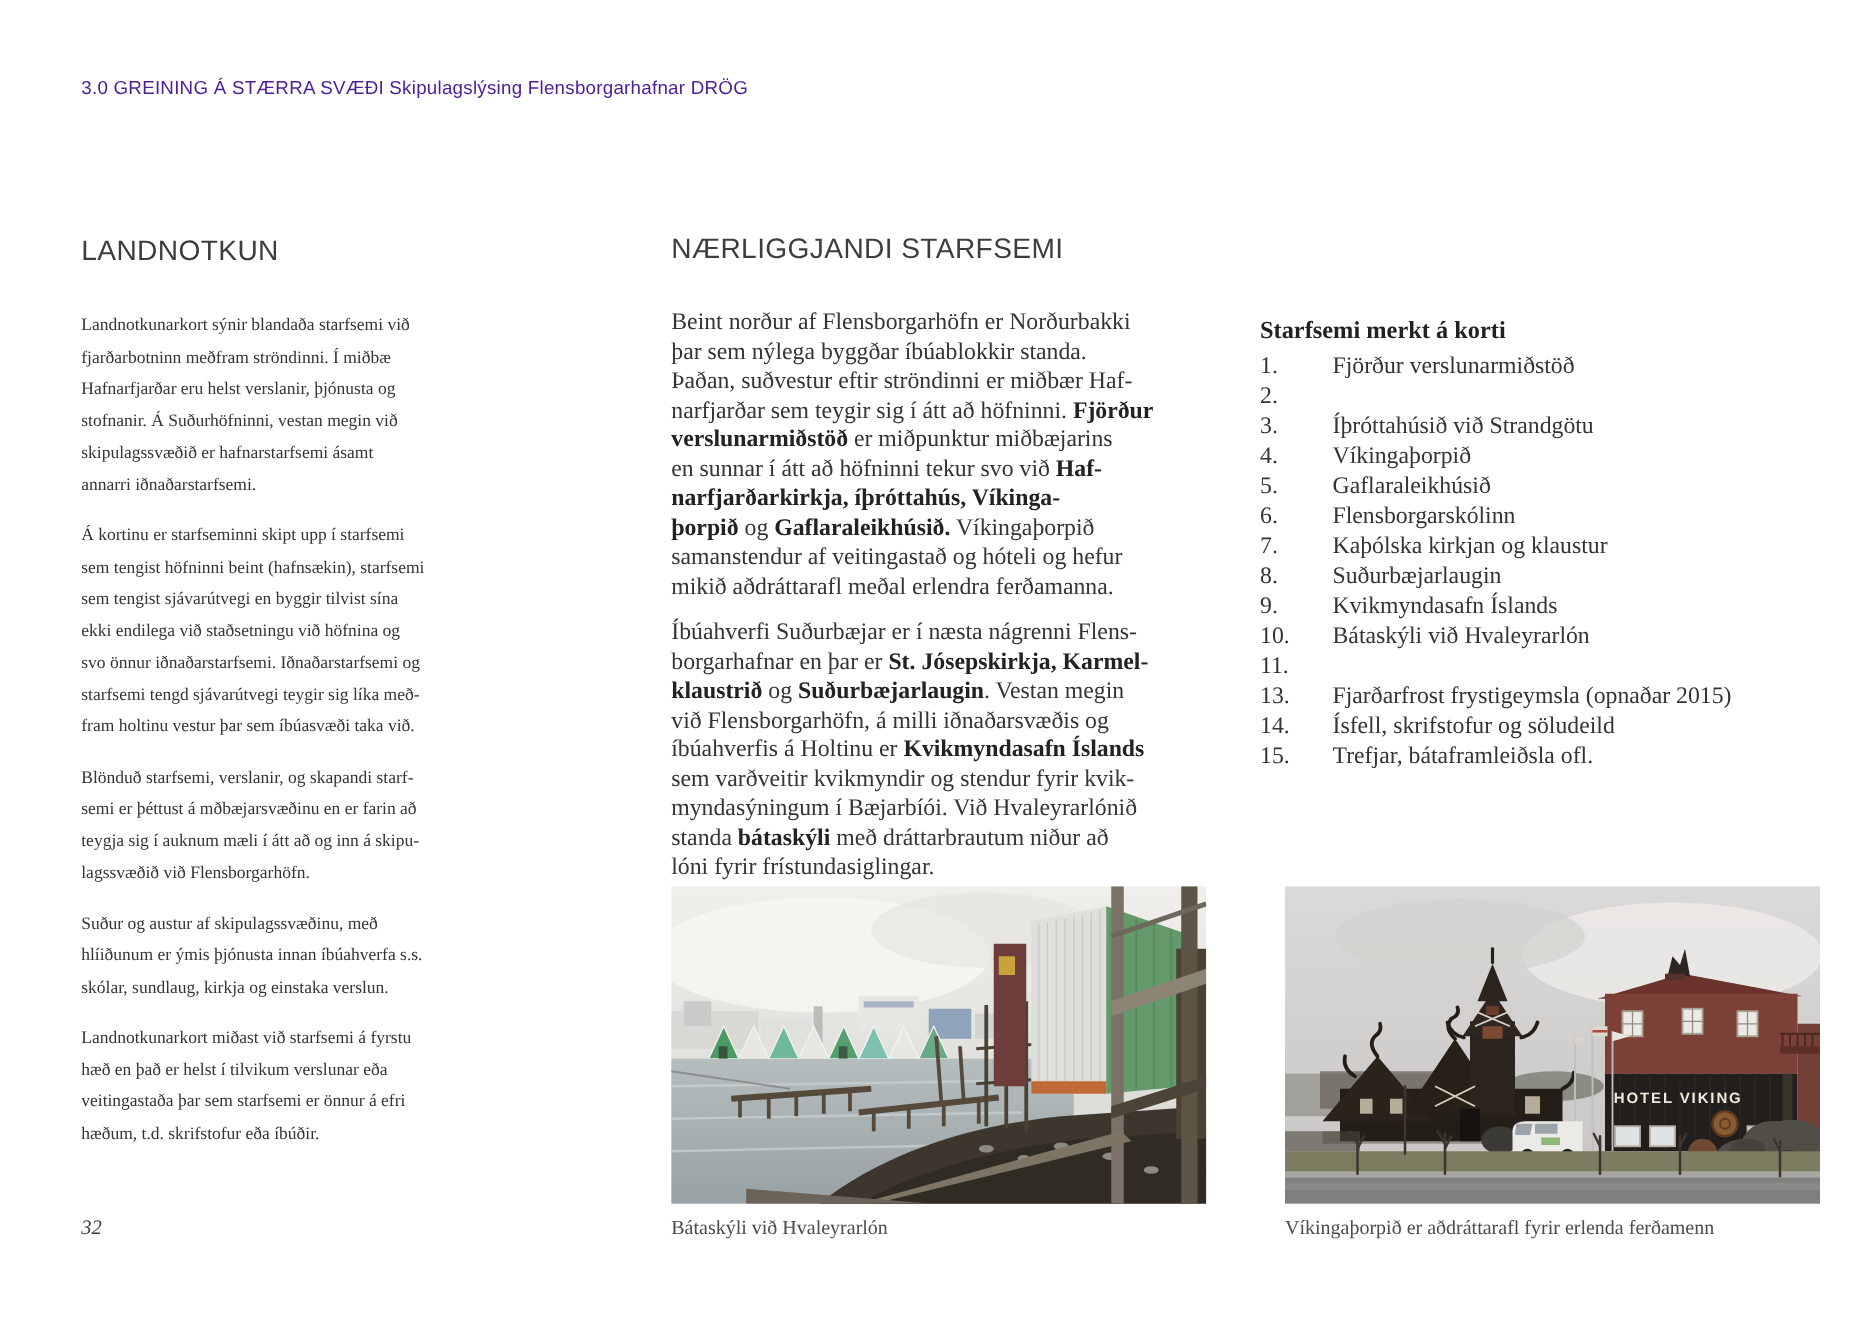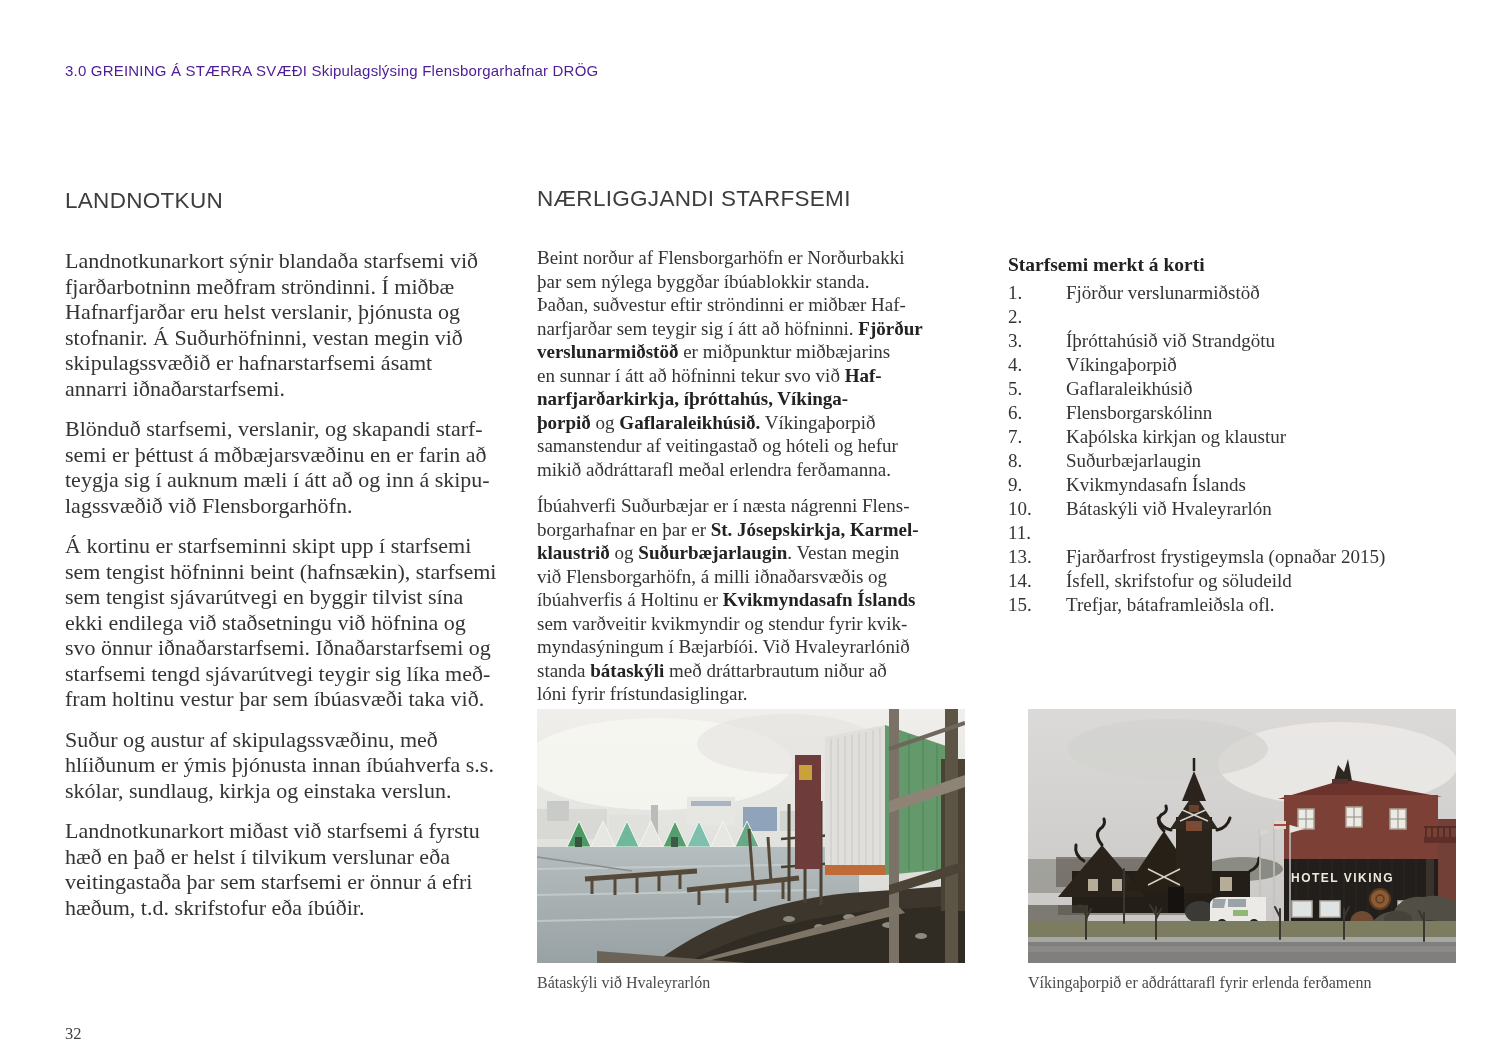--- a/index.html
+++ b/index.html
@@ -15,45 +15,45 @@
   }
   .col{position:absolute;}
   .col-left{left:65px;top:188px;width:470px;}
   .col-mid{left:537px;top:186px;width:470px;}
   .col-right{left:1008px;top:252px;width:455px;}
   .col-heading{
     font-family:"Liberation Sans","DejaVu Sans",sans-serif;
     font-size:22.5px;font-weight:400;color:#3d3d3d;letter-spacing:.3px;
     margin:0 0 34px 0;line-height:26px;
   }
-  .col-left .par{font-size:22px;line-height:25.5px;margin:0 0 15px 0;white-space:pre-line;}
+  .col-left .par{font-size:14px;line-height:25.5px;margin:0 0 15px 0;white-space:pre-line;}
   .col-mid  .par{font-size:19px;line-height:23.5px;margin:0 0 13px 0;white-space:pre-line;}
   .par strong{font-weight:bold;color:#222;}
   .list-title{font-size:19.5px;font-weight:bold;color:#222;margin:0 0 3px 0;line-height:26px;}
   .map-row{display:flex;font-size:19px;line-height:24px;color:#343434;}
   .map-num{width:58px;flex:0 0 58px;}
   .map-label{white-space:pre-line;}
   figure.photo{position:absolute;margin:0;width:428px;}
   figure.photo svg{display:block;width:428px;height:254px;}
   .photo-left{left:537px;top:709px;}
   .photo-right{left:1028px;top:709px;}
   figcaption{font-size:16px;color:#4b4b4b;margin-top:11px;}
-  .page-number{position:absolute;left:65px;top:1024px;font-size:16.5px;color:#3f3f3f;}
+  .page-number{position:absolute;left:65px;top:972px;font-size:16.5px;color:#3f3f3f;font-style:italic;}
 </style>
 </head>
 <body>
 
 <div class="running-header">3.0 GREINING Á STÆRRA SVÆÐI Skipulagslýsing Flensborgarhafnar DRÖG</div>
 
 <section class="col col-left">
   <h2 class="col-heading">LANDNOTKUN</h2>
   <div>
       <p class="par">Landnotkunarkort sýnir blandaða starfsemi við<br>fjarðarbotninn meðfram ströndinni. Í miðbæ<br>Hafnarfjarðar eru helst verslanir, þjónusta og<br>stofnanir. Á Suðurhöfninni, vestan megin við<br>skipulagssvæðið er hafnarstarfsemi ásamt<br>annarri iðnaðarstarfsemi.</p>
+      <p class="par">Á kortinu er starfseminni skipt upp í starfsemi<br>sem tengist höfninni beint (hafnsækin), starfsemi<br>sem tengist sjávarútvegi en byggir tilvist sína<br>ekki endilega við staðsetningu við höfnina og<br>svo önnur iðnaðarstarfsemi. Iðnaðarstarfsemi og<br>starfsemi tengd sjávarútvegi teygir sig líka með-<br>fram holtinu vestur þar sem íbúasvæði taka við.</p>
       <p class="par">Blönduð starfsemi, verslanir, og skapandi starf-<br>semi er þéttust á mðbæjarsvæðinu en er farin að<br>teygja sig í auknum mæli í átt að og inn á skipu-<br>lagssvæðið við Flensborgarhöfn.</p>
-      <p class="par">Á kortinu er starfseminni skipt upp í starfsemi<br>sem tengist höfninni beint (hafnsækin), starfsemi<br>sem tengist sjávarútvegi en byggir tilvist sína<br>ekki endilega við staðsetningu við höfnina og<br>svo önnur iðnaðarstarfsemi. Iðnaðarstarfsemi og<br>starfsemi tengd sjávarútvegi teygir sig líka með-<br>fram holtinu vestur þar sem íbúasvæði taka við.</p>
       <p class="par">Suður og austur af skipulagssvæðinu, með<br>hlíiðunum er ýmis þjónusta innan íbúahverfa s.s.<br>skólar, sundlaug, kirkja og einstaka verslun.</p>
       <p class="par">Landnotkunarkort miðast við starfsemi á fyrstu<br>hæð en það er helst í tilvikum verslunar eða<br>veitingastaða þar sem starfsemi er önnur á efri<br>hæðum, t.d. skrifstofur eða íbúðir.</p>
     </div>
 </section>
 
 <section class="col col-mid">
   <h2 class="col-heading">NÆRLIGGJANDI STARFSEMI</h2>
   <div>
       <p class="par">Beint norður af Flensborgarhöfn er Norðurbakki<br>þar sem nýlega byggðar íbúablokkir standa.<br>Þaðan, suðvestur eftir ströndinni er miðbær Haf-<br>narfjarðar sem teygir sig í átt að höfninni. <strong>Fjörður</strong><br><strong>verslunarmiðstöð</strong> er miðpunktur miðbæjarins<br>en sunnar í átt að höfninni tekur svo við <strong>Haf-</strong><br><strong>narfjarðarkirkja, íþróttahús, Víkinga-</strong><br><strong>þorpið</strong> og <strong>Gaflaraleikhúsið.</strong> Víkingaþorpið<br>samanstendur af veitingastað og hóteli og hefur<br>mikið aðdráttarafl meðal erlendra ferðamanna.</p>
       <p class="par">Íbúahverfi Suðurbæjar er í næsta nágrenni Flens-<br>borgarhafnar en þar er <strong>St. Jósepskirkja, Karmel-</strong><br><strong>klaustrið</strong> og <strong>Suðurbæjarlaugin</strong>. Vestan megin<br>við Flensborgarhöfn, á milli iðnaðarsvæðis og<br>íbúahverfis á Holtinu er <strong>Kvikmyndasafn Íslands</strong><br>sem varðveitir kvikmyndir og stendur fyrir kvik-<br>myndasýningum í Bæjarbíói. Við Hvaleyrarlónið<br>standa <strong>bátaskýli</strong> með dráttarbrautum niður að<br>lóni fyrir frístundasiglingar.</p>

